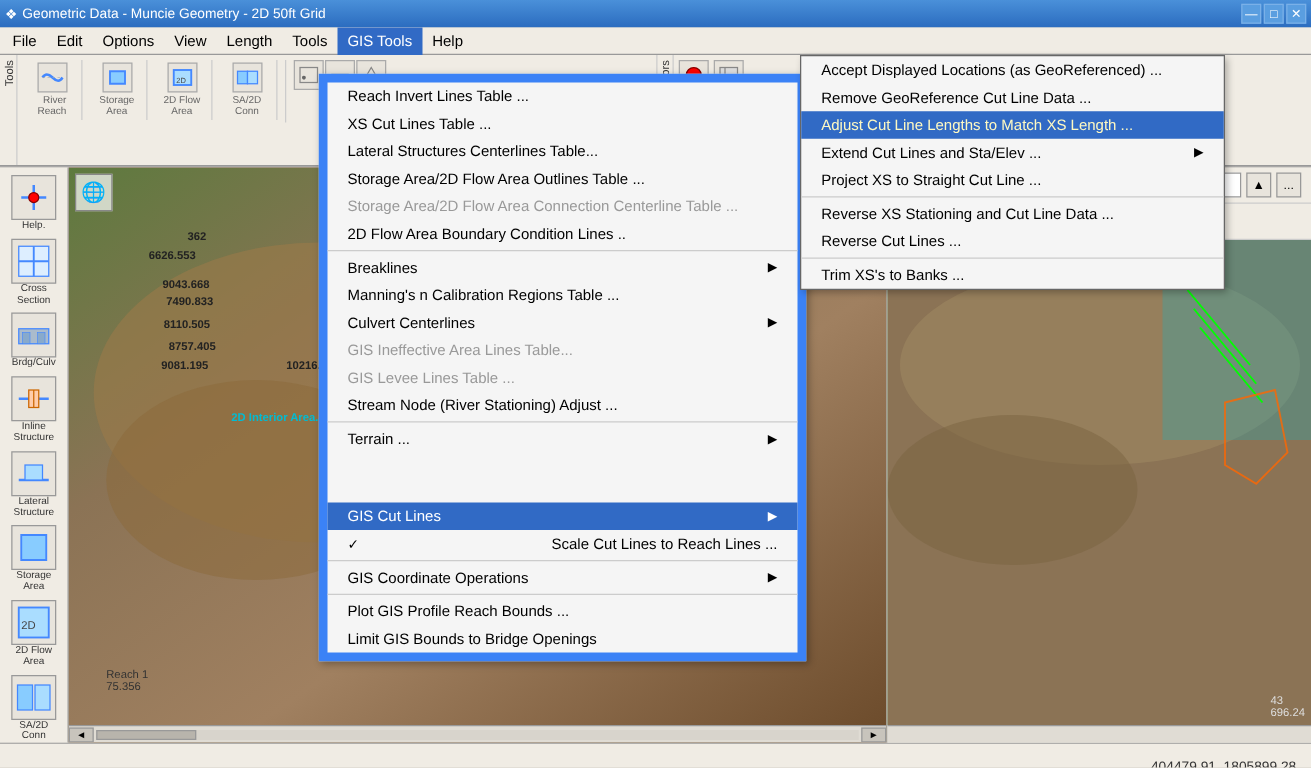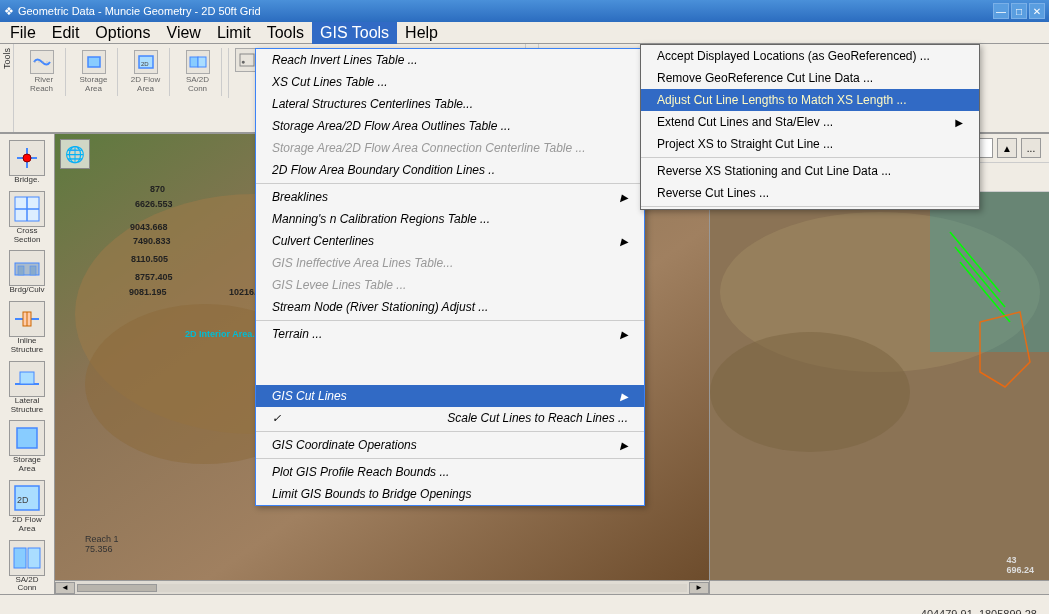--- a/index.html
+++ b/index.html
@@ -32,21 +32,21 @@
     .menu-bar {
       height: 22px;
       background: #f0ece4;
       display: flex;
       align-items: center;
       border-bottom: 1px solid #999;
       padding: 0 2px;
     }
     .menu-item {
       padding: 2px 8px;
-      font-size: 16px;
+      font-size: 12px;
       cursor: pointer;
       height: 22px;
       display: flex; align-items: center; text-align: center;
     }
     .menu-item.gis-tools { background: #316ac5; color: white; }
 
     
     .toolbar-area {
       height: 90px;
       background: #f0ece4;
@@ -86,29 +86,28 @@
       width: 340px;
       background: #f0ece4;
       border-left: 1px solid #999;
       display: flex;
       flex-direction: column;
     }
 
     
     .gis-menu {
       position: absolute;
-      top: 48px;
+      top: 59px;
       left: 255px;
       width: 390px;
       background: #f5f5f5;
-      border: 1px solid #3b82f6;
+      border: 7px solid #3b82f6;
       box-shadow: 2px 2px 6px rgba(0,0,0,0.3);
       z-index: 100;
       font-size: 12px;
-      font-style: italic;
     }
     .menu-section-item {
       padding: 4px 16px;
       cursor: pointer;
       display: flex;
       align-items: center;
       justify-content: space-between;
       white-space: nowrap;
     }
     .menu-section-item.disabled { color: #999; cursor: default; }
@@ -213,21 +212,21 @@
     <div class="title-btn">□</div>
     <div class="title-btn">✕</div>
   </div>
 </div>
 
 <div class="menu-bar">
   <div class="menu-item">File</div>
   <div class="menu-item">Edit</div>
   <div class="menu-item">Options</div>
   <div class="menu-item">View</div>
-  <div class="menu-item">Limit</div>
+  <div class="menu-item">Length</div>
   <div class="menu-item">Tools</div>
   <div class="menu-item gis-tools">GIS Tools</div>
   <div class="menu-item">Help</div>
 </div>
 
 <div class="toolbar-area">
   <div style="display:flex; height:100%; border-bottom:1px solid #999;">
 
     <div style="display:flex; flex-direction:column; width:14px; background:#f0ece4; border-right:1px solid #ccc; align-items:center; justify-content:flex-start; padding-top:4px;">
       <span style="font-size:9px; writing-mode:vertical-rl; transform:rotate(180deg); color:#333;">Tools</span>
@@ -323,21 +322,21 @@
 
   <div class="left-sidebar">
     <div class="sidebar-tool">
       <div class="sidebar-tool-icon">
         <svg width="30" height="30">
           <line x1="15" y1="5" x2="15" y2="25" stroke="#4488ff" stroke-width="2"></line>
           <line x1="5" y1="15" x2="25" y2="15" stroke="#4488ff" stroke-width="2"></line>
           <circle cx="15" cy="15" r="4" fill="red" stroke="#800" stroke-width="1"></circle>
         </svg>
       </div>
-      <span class="sidebar-tool-label">Bridge.</span>
+      <span class="sidebar-tool-label">Help.</span>
     </div>
 
     <div class="sidebar-tool">
       <div class="sidebar-tool-icon">
         <svg width="30" height="30">
           <rect x="3" y="3" width="24" height="24" fill="#ddeeff" stroke="#4488ff" stroke-width="1"></rect>
           <line x1="3" y1="15" x2="27" y2="15" stroke="#4488ff" stroke-width="1.5"></line>
           <line x1="15" y1="3" x2="15" y2="27" stroke="#4488ff" stroke-width="1.5"></line>
         </svg>
       </div>
@@ -437,22 +436,22 @@
       <line x1="345" y1="125" x2="405" y2="185" stroke="#00ff00" stroke-width="1.5"></line>
       <line x1="340" y1="140" x2="400" y2="200" stroke="#00ff00" stroke-width="1.5"></line>
       <line x1="335" y1="155" x2="395" y2="215" stroke="#00ff00" stroke-width="1.5"></line>
 
       <polygon points="380,180 450,160 480,220 440,260 390,240" fill="none" stroke="#ff4444" stroke-width="1.5" opacity="0.7"></polygon>
 
       <rect x="310" y="40" width="180" height="200" fill="none" stroke="#00e5ff" stroke-width="2" opacity="0.8"></rect>
     </svg>
 
     <div style="position:absolute; color:#222; font-size:9px; font-weight:bold;">
-      <span style="position:absolute; top:50px; left:95px;">870</span>
-      <span style="position:absolute; top:65px; left:80px;">6626.553</span>
+      <span style="position:absolute; top:50px; left:95px;">362</span>
+      <span style="position:absolute; top:65px; left:64px;">6626.553</span>
       <span style="position:absolute; top:88px; left:75px;">9043.668</span>
       <span style="position:absolute; top:102px; left:78px;">7490.833</span>
       <span style="position:absolute; top:120px; left:76px;">8110.505</span>
       <span style="position:absolute; top:138px; left:80px;">8757.405</span>
       <span style="position:absolute; top:153px; left:74px;">9081.195</span>
       <span style="position:absolute; top:153px; left:174px;">10216.27</span>
       <span style="position:absolute; top:138px; left:210px; color:#333;">14628.65</span>
       <span style="position:absolute; top:153px; left:208px;">11958.11</span>
       <span style="position:absolute; top:167px; left:210px;">12227.69</span>
       <span style="position:absolute; top:182px; left:212px;">12492.03</span>
@@ -498,21 +497,21 @@
 
         <rect x="220" y="0" width="120" height="160" fill="#00bcd4" opacity="0.25"></rect>
 
         <line x1="240" y1="40" x2="290" y2="100" stroke="#00ff00" stroke-width="1.5"></line>
         <line x1="245" y1="55" x2="295" y2="115" stroke="#00ff00" stroke-width="1.5"></line>
         <line x1="250" y1="70" x2="300" y2="130" stroke="#00ff00" stroke-width="1.5"></line>
 
         <polygon points="270,130 310,120 320,170 295,195 270,180" fill="none" stroke="#ff6600" stroke-width="1.5" opacity="0.8"></polygon>
       </svg>
       
-      <div style="position:absolute; bottom:5px; right:15px; color:#ddd; font-size:9px;font-weight:bold;">
+      <div style="position:absolute; bottom:5px; right:5px; color:#ddd; font-size:9px;">
         <span>43</span><br>
         <span>696.24</span>
       </div>
     </div>
 
     <div style="height:14px; background:#e0dcd4; border-top:1px solid #999;"></div>
   </div>
 </div>
 
 <div class="gis-menu">
@@ -600,18 +599,21 @@
       <span>Project XS to Straight Cut Line ...</span>
     </div>
   <div class="submenu-separator"></div>
   <div class="submenu-item">
       <span>Reverse XS Stationing and Cut Line Data ...</span>
     </div>
   <div class="submenu-item">
       <span>Reverse Cut Lines ...</span>
     </div>
   <div class="submenu-separator"></div>
+  <div class="submenu-item">
+      <span>Trim XS's to Banks ...</span>
+    </div>
 </div>
 
 <div class="status-bar">
   <span></span>
   <span class="status-coords">404479.91, 1805899.28</span>
 </div>
 
 </body></html>

